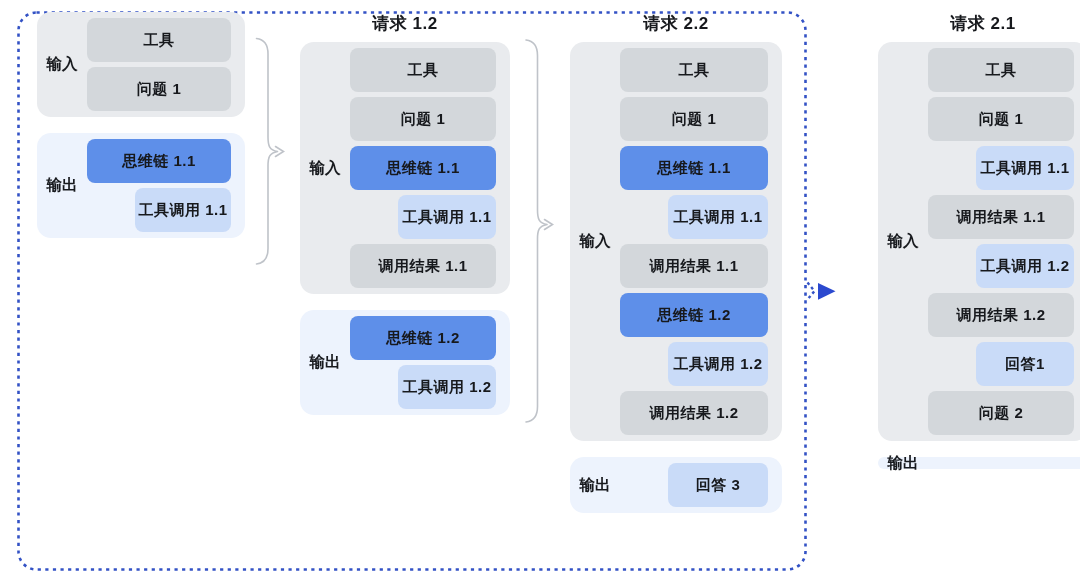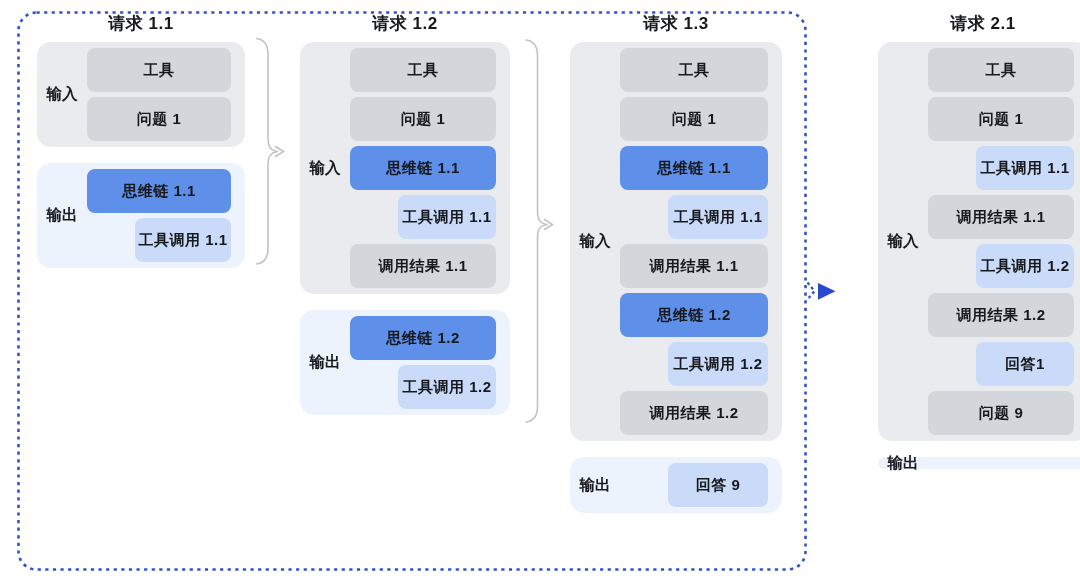--- a/index.html
+++ b/index.html
@@ -67,21 +67,20 @@
     <path class="brace" d="M 526 40 C 534.5 41 537.5 46.5 537.5 55.5 L 537.5 210 C 537.5 219 539 223 547 224.5
              M 526 422 C 534.5 421 537.5 415.5 537.5 406.5 L 537.5 239 C 537.5 230 539 226 547 224.5"></path>
     <path class="brace" d="M 544.5 219.5 L 552.5 224.5 L 544.5 229.5"></path>
 
     <path class="chevron" d="M 807.5 282.5 L 814.5 291 L 807.5 299.5"></path>
     <path class="arrowhead-solid" d="M 818 283 L 835.5 291.3 L 818 299.8 Z"></path>
   </svg>
 
   <div id="columns-layer">
       <div class="column col-0">
-        <div class="col-title">请求 1.1</div>
         <div class="group input">
           <div class="group-label">输入</div>
           <div class="boxes">
             <div class="box gray">工具</div>
             <div class="box gray">问题 1</div>
           </div>
         </div>
         <div class="group output">
           <div class="group-label">输出</div>
           <div class="boxes">
@@ -104,54 +103,54 @@
         </div>
         <div class="group output">
           <div class="group-label">输出</div>
           <div class="boxes">
             <div class="box blue">思维链 1.2</div>
             <div class="box lightblue">工具调用 1.2</div>
           </div>
         </div>
       </div>
       <div class="column col-2">
-        <div class="col-title">请求 1.3</div>
+        <div class="col-title">请求 2.2</div>
         <div class="group input">
           <div class="group-label">输入</div>
           <div class="boxes">
             <div class="box gray">工具</div>
             <div class="box gray">问题 1</div>
             <div class="box blue">思维链 1.1</div>
             <div class="box lightblue">工具调用 1.1</div>
             <div class="box gray">调用结果 1.1</div>
             <div class="box blue">思维链 1.2</div>
             <div class="box lightblue">工具调用 1.2</div>
             <div class="box gray">调用结果 1.2</div>
           </div>
         </div>
         <div class="group output">
           <div class="group-label">输出</div>
           <div class="boxes">
-            <div class="box lightblue">回答 9</div>
+            <div class="box lightblue">回答 3</div>
           </div>
         </div>
       </div>
       <div class="column col-3">
         <div class="col-title">请求 2.1</div>
         <div class="group input">
           <div class="group-label">输入</div>
           <div class="boxes">
             <div class="box gray">工具</div>
             <div class="box gray">问题 1</div>
             <div class="box lightblue">工具调用 1.1</div>
             <div class="box gray">调用结果 1.1</div>
             <div class="box lightblue">工具调用 1.2</div>
             <div class="box gray">调用结果 1.2</div>
             <div class="box lightblue">回答1</div>
-            <div class="box gray">问题 9</div>
+            <div class="box gray">问题 2</div>
           </div>
         </div>
         <div class="group output">
           <div class="group-label">输出</div>
         </div>
       </div>
     </div>
 
 </div>
 

